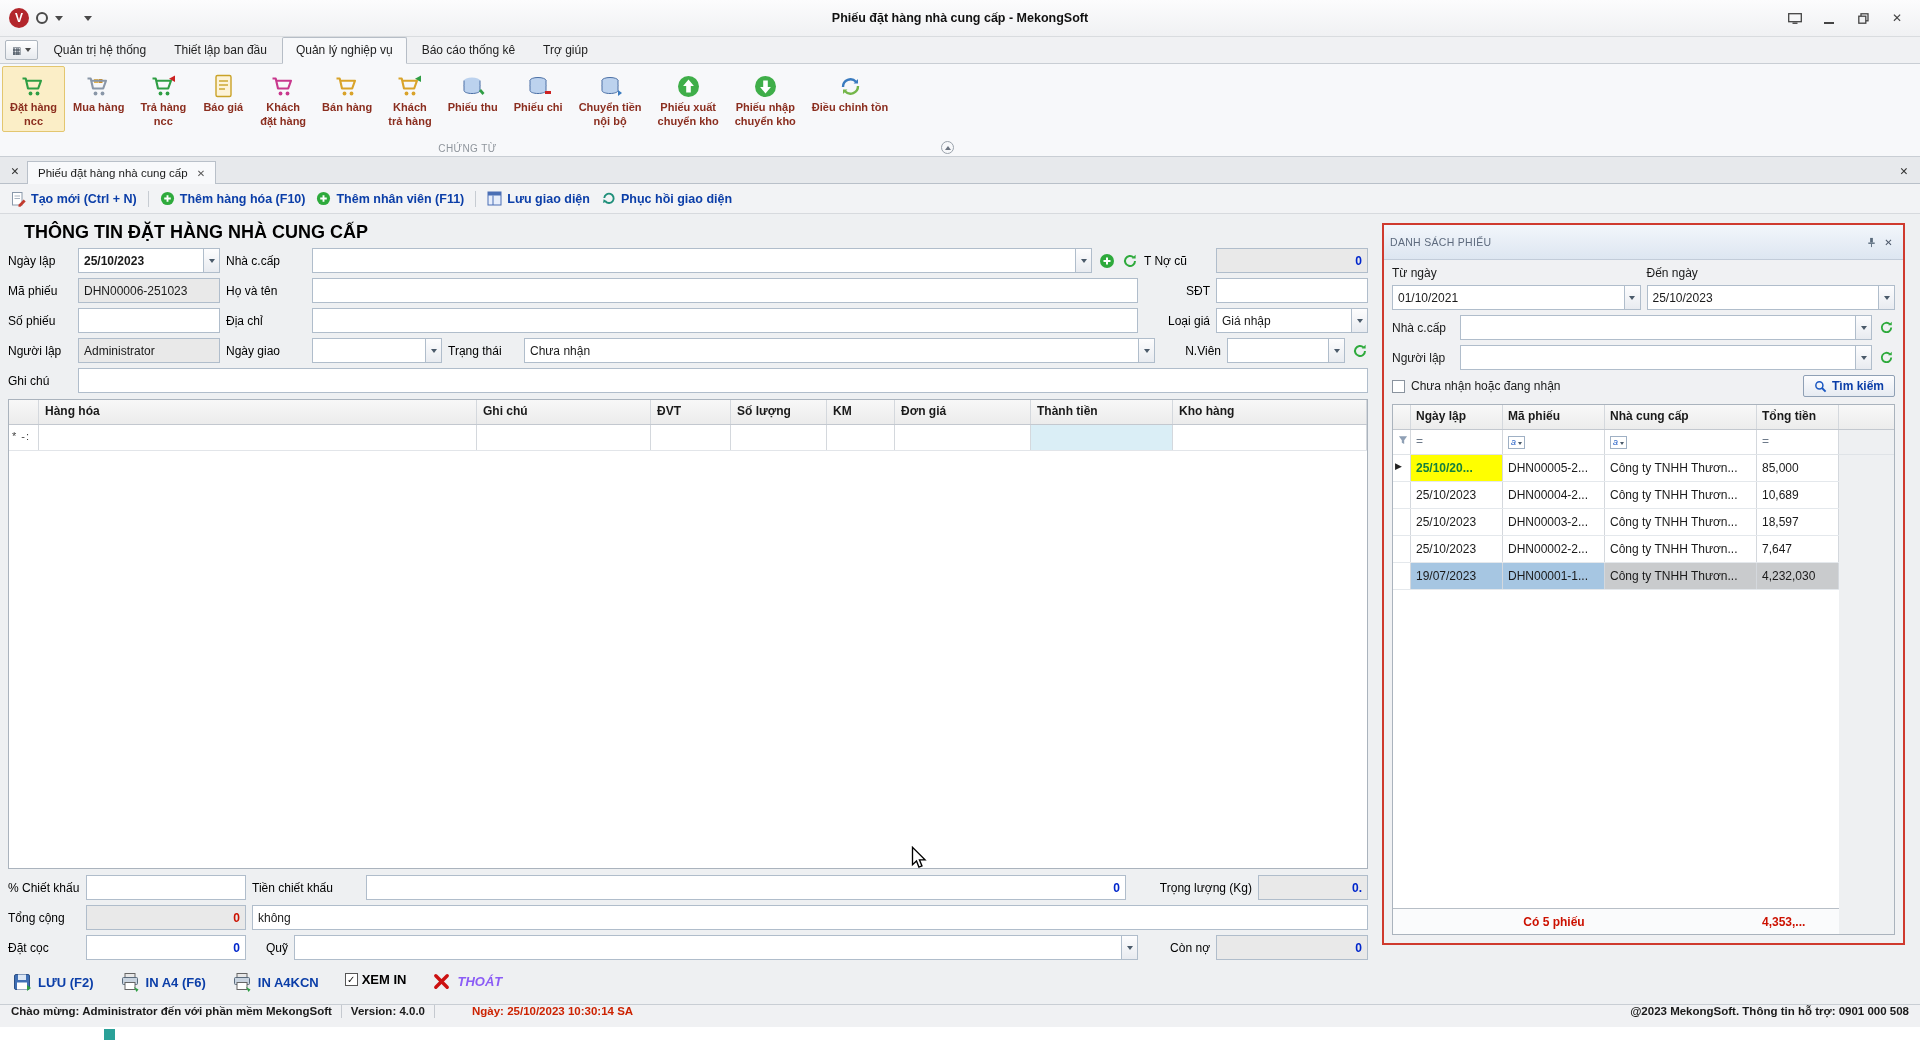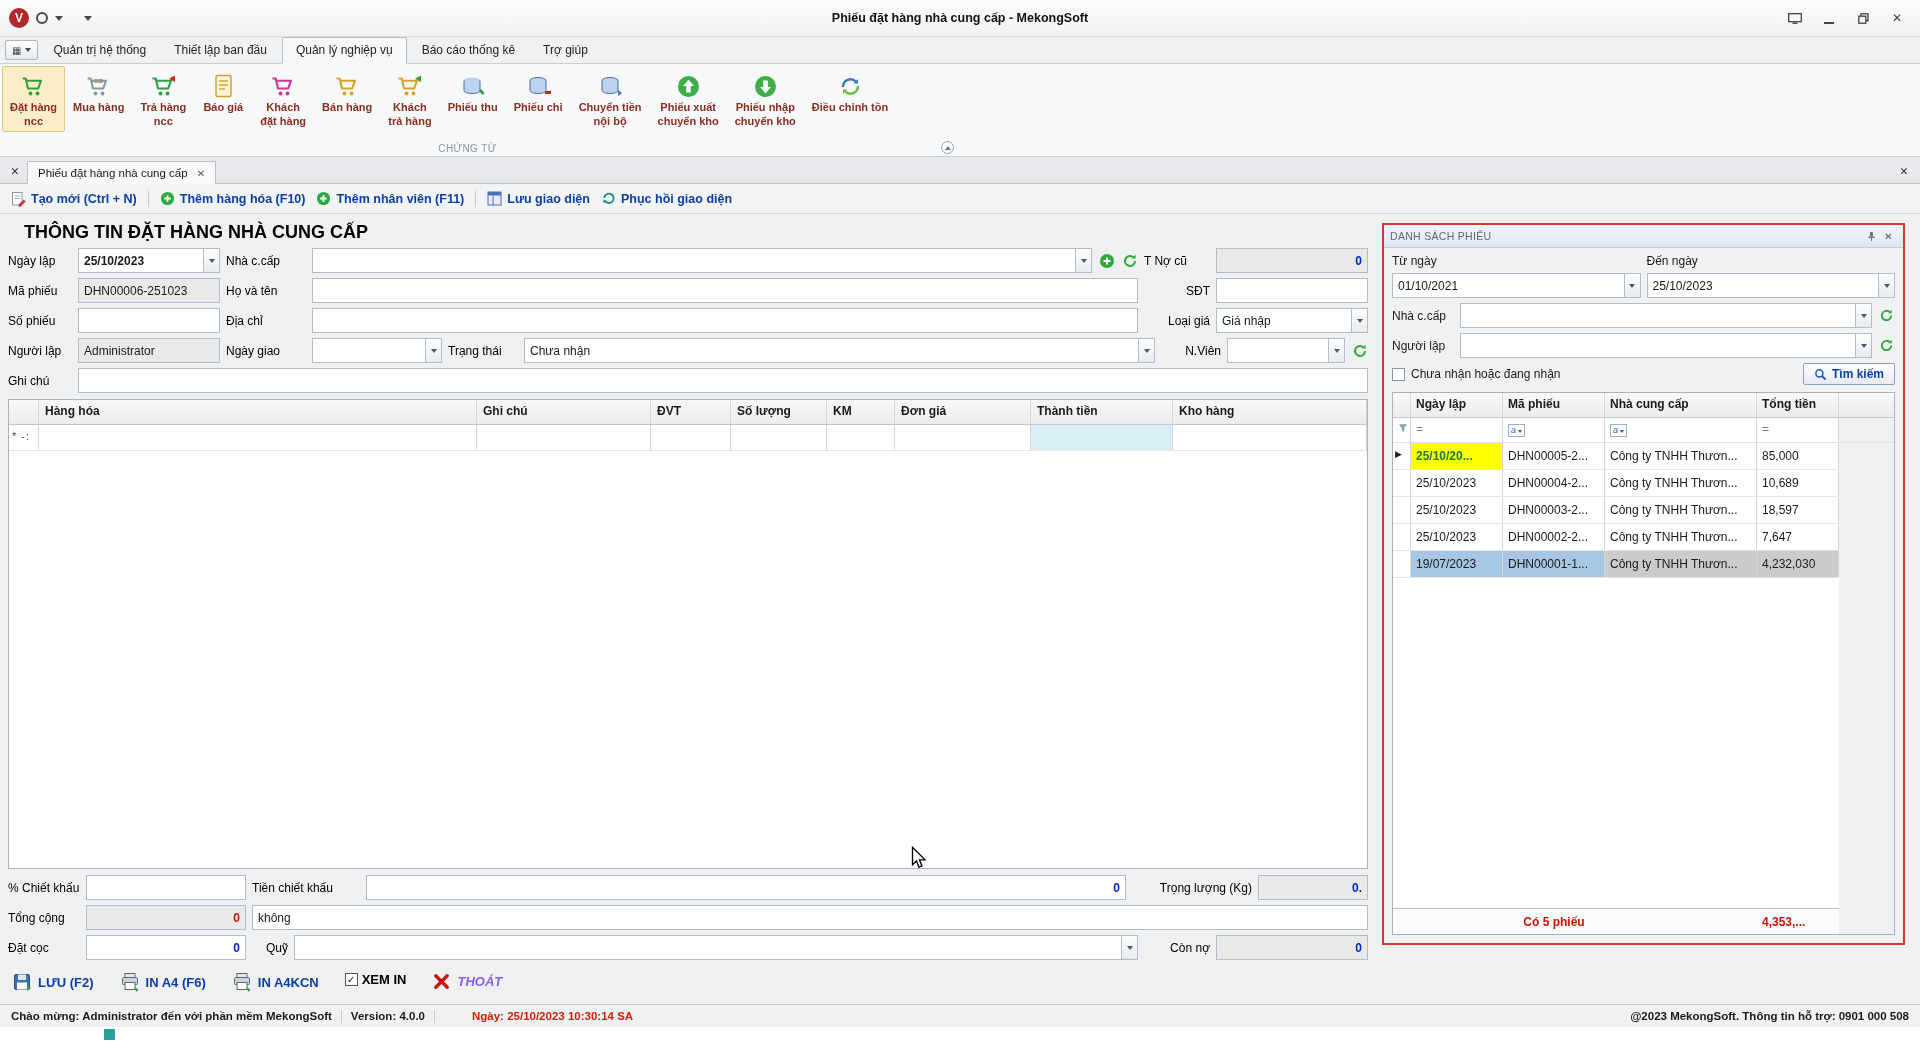--- a/index.html
+++ b/index.html
@@ -101,31 +101,31 @@
 
 .btnbar { display:flex; align-items:flex-start; gap:26px; padding:10px 12px 12px; }
 .fbtn { display:flex; align-items:center; gap:6px; font-weight:bold; font-size:13px; color:#0b3ea8; }
 .fbtn.exit { color:#8b5cf6;font-style:italic; }
 .fbtn.preview { color:#000; gap:4px; }
 .checkbox { width:13px; height:13px; border:1px solid #555; background:#fff; display:flex;
   align-items:center; justify-content:center; font-size:10px; color:#111; font-weight:bold; }
 
 
 .statusbar { height:23px; flex:none; background:#f0f1f3; border-top:1px solid #c9ced4; display:flex;
-  align-items:center; padding:0 11px; gap:9px; font-size:11.5px; font-weight:bold; }
+  padding:0 11px; gap:9px; font-size:11.5px; font-weight:bold; }
 .sb-date { color:#cc2200;padding-left:28px; }
 .sb-right { margin-left:auto; }
 .sdiv { width:1px; height:13px; background:#c5c9cf; }
 .bottomstrip { height:14px; flex:none; background:#fff; position:relative; }
 .teal { position:absolute; left:104px; top:2px; width:11px; height:11px; background:#2aa198; }
 
 
 .panel { position:absolute; left:1382px; top:39px; width:523px; height:722px; border:2px solid #cf3a2e;
   background:#f0f1f3; display:flex; flex-direction:column; }
-.p-header { height:23px; flex:none; background:linear-gradient(#f2f6fb,#dde6f1); border-bottom:1px solid #c2ccd9;
+.p-header { height:35px; flex:none; background:linear-gradient(#f2f6fb,#dde6f1); border-bottom:1px solid #c2ccd9;
   display:flex; align-items:center; padding:0 6px; font-size:10.5px; color:#5d6a7d; letter-spacing:.3px; }
 .p-header .sp { flex:1; }
 .p-hicon { width:17px; text-align:center; color:#4a5668; font-size:10px; display:flex; justify-content:center; }
 .p-body { flex:1; min-height:0; display:flex; flex-direction:column; gap:5px; padding:6px 8px 8px; }
 .p-row { display:flex; align-items:center; gap:6px; }
 .p-lbl { font-size:12px; white-space:nowrap; }
 .half { flex:1; }
 .p-check { width:13px; height:13px; border:1px solid #8a939e; background:#fff; flex:none; }
 .search-btn { margin-left:auto; display:flex; align-items:center; gap:5px; border:1px solid #8fa0b5;
   background:linear-gradient(#fdfdfe,#e6ebf2); padding:3px 10px; font-weight:bold; color:#0b3ea8;

